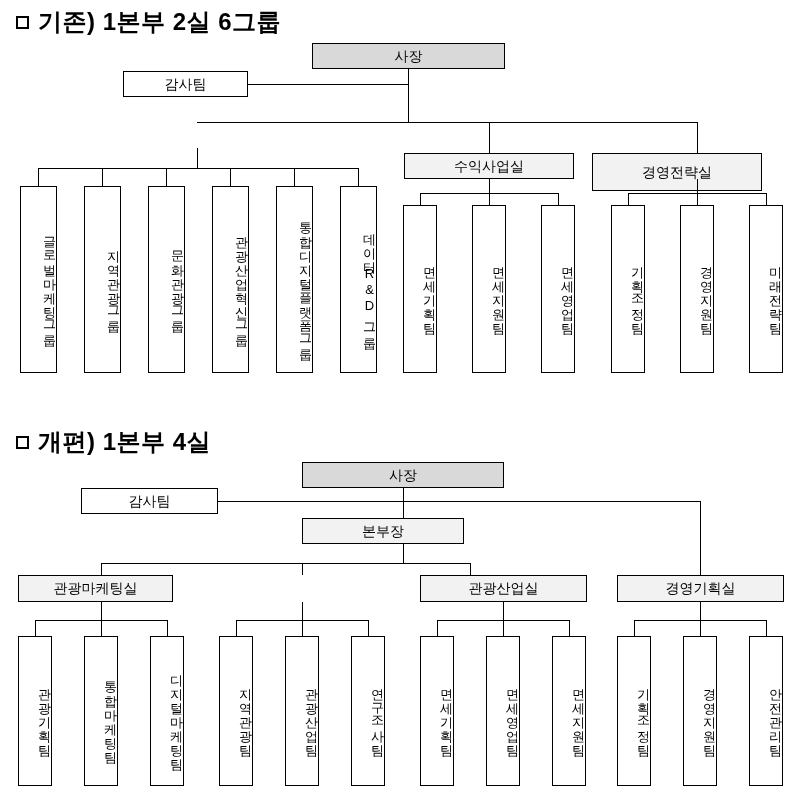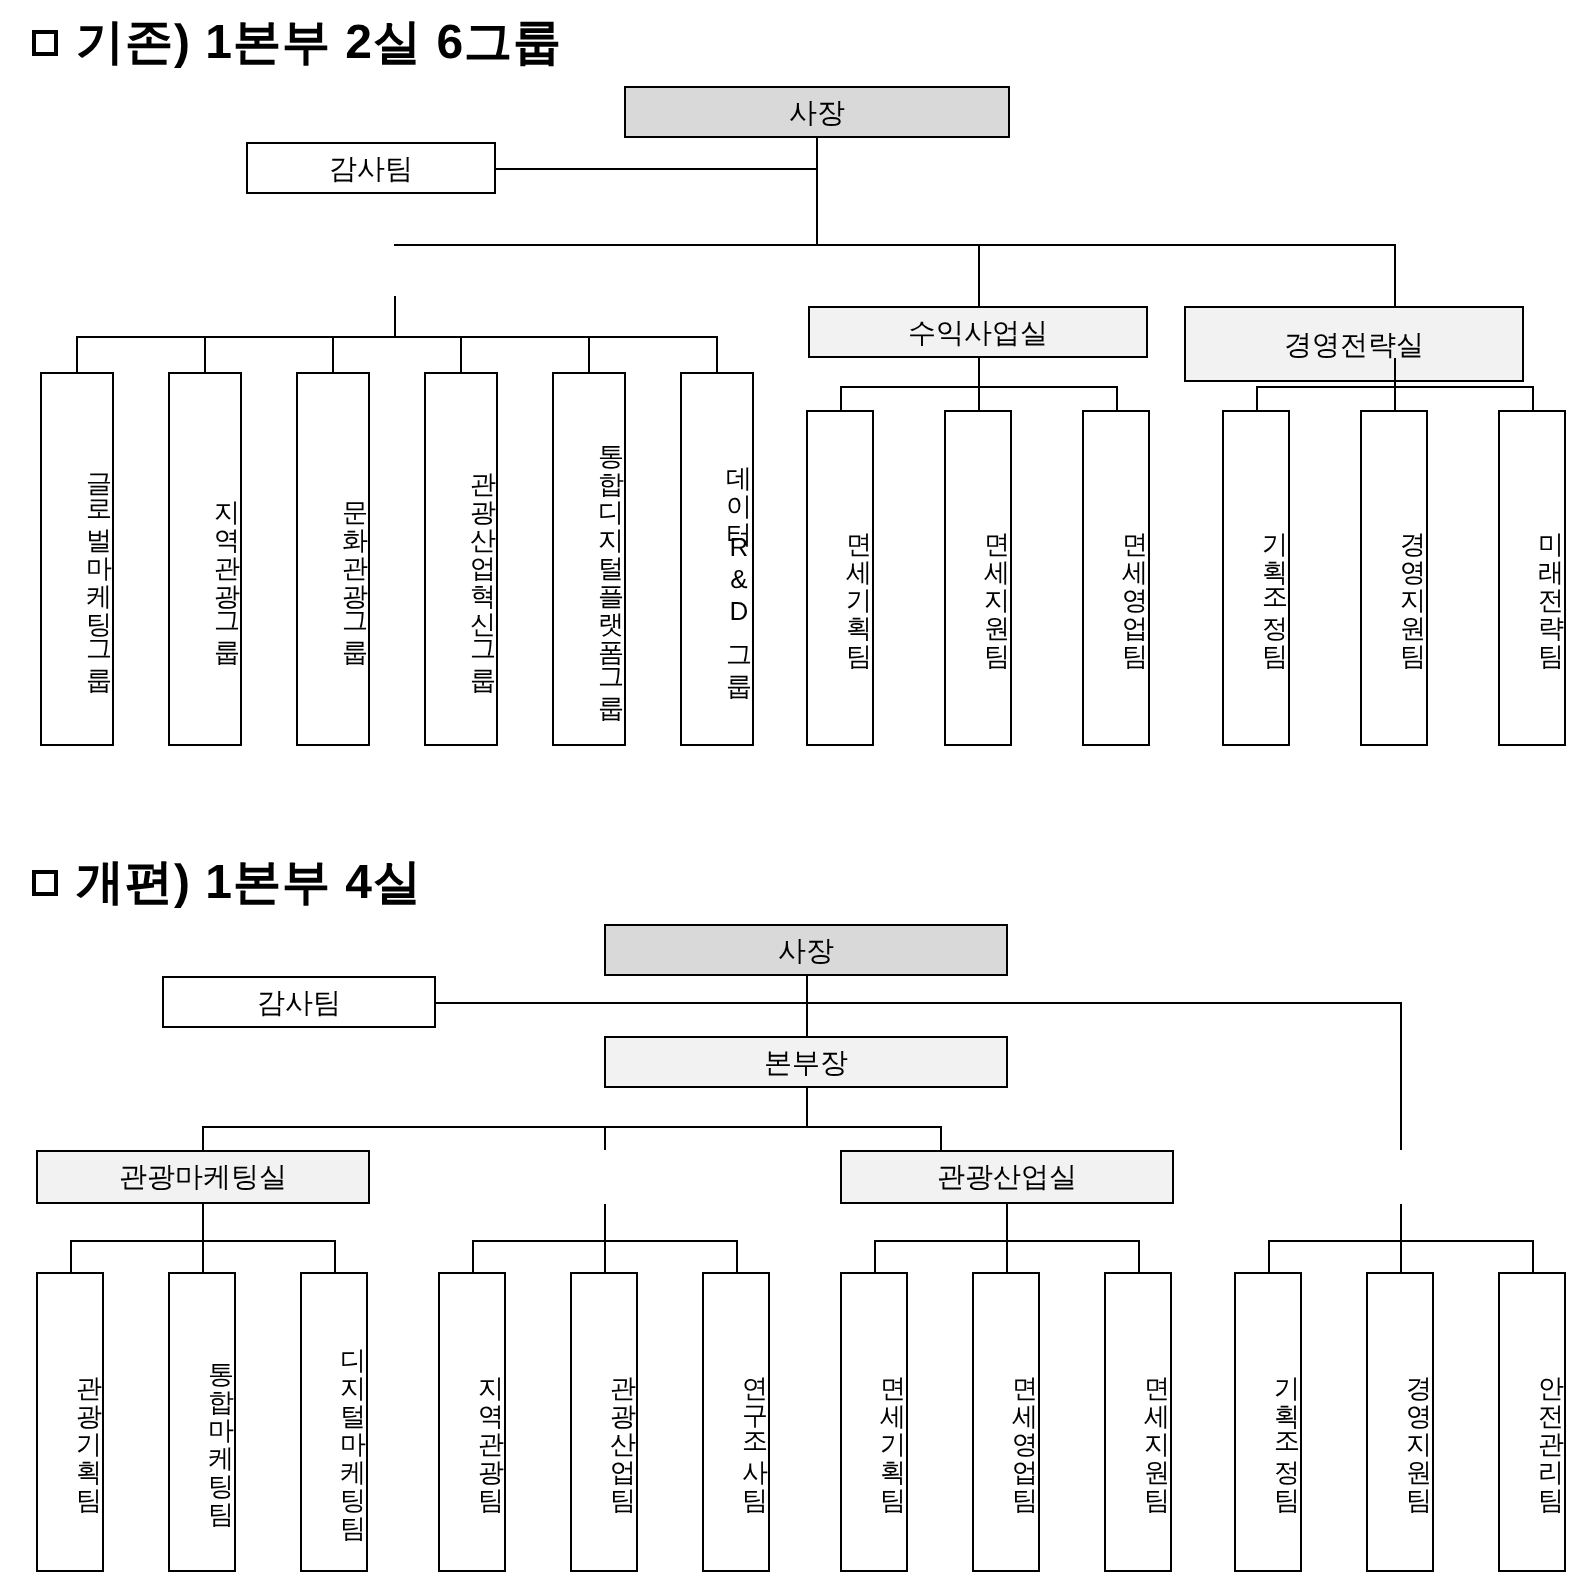--- a/index.html
+++ b/index.html
@@ -147,30 +147,31 @@
   <div class="box horiz shade-dark" style="left:302px; top:462px; width:202px; height:26px;">사장</div>
 
   <div class="box horiz" style="left:81px; top:488px; width:137px; height:26px;">감사팀</div>
   <div class="line-h" style="left:218px; top:501px; width:185px;"></div>
 
   <div class="line-v" style="left:403px; top:488px; height:30px;"></div>
 
   <div class="line-h" style="left:403px; top:501px; width:297px;"></div>
   <div class="line-v" style="left:700px; top:501px; height:74px;"></div>
 
-  <div class="box horiz shade-light" style="left:302px; top:518px; width:202px; height:26px;">본부장</div>
+  <div class="box horiz shade-light" style="left:302px; top:518px; width:162px; height:26px;">본부장</div>
 
   <div class="line-v" style="left:403px; top:544px; height:19px;"></div>
   <div class="line-h" style="left:101px; top:563px; width:369px;"></div>
   <div class="line-v" style="left:101px; top:563px; height:12px;"></div>
   <div class="line-v" style="left:302px; top:563px; height:12px;"></div>
   <div class="line-v" style="left:470px; top:563px; height:12px;"></div>
 
-  <div class="box horiz shade-light" style="left:18px;  top:575px; width:167px; height:27px;">관광마케팅실</div>
+  <div class="box horiz shade-light" style="left:18px;  top:575px; width:155px; height:27px;">관광마케팅실</div>
   <div class="box horiz shade-light" style="left:420px; top:575px; width:167px; height:27px;">관광산업실</div>
+  <div class="box horiz shade-light" style="left:617px; top:575px; width:167px; height:27px;">경영기획실</div>
 
   <div class="line-v" style="left:101px; top:602px; height:18px;"></div>
   <div class="line-h" style="left:35px;  top:620px; width:132px;"></div>
   <div class="line-v" style="left:35px;  top:620px; height:16px;"></div>
   <div class="line-v" style="left:101px; top:620px; height:16px;"></div>
   <div class="line-v" style="left:167px; top:620px; height:16px;"></div>
 
   <div class="box vert" style="left:18px;  top:636px; width:34px; height:150px;">관광기획팀</div>
   <div class="box vert" style="left:84px;  top:636px; width:34px; height:150px;">통합마케팅팀</div>
   <div class="box vert" style="left:150px; top:636px; width:34px; height:150px;">디지털마케팅팀</div>

